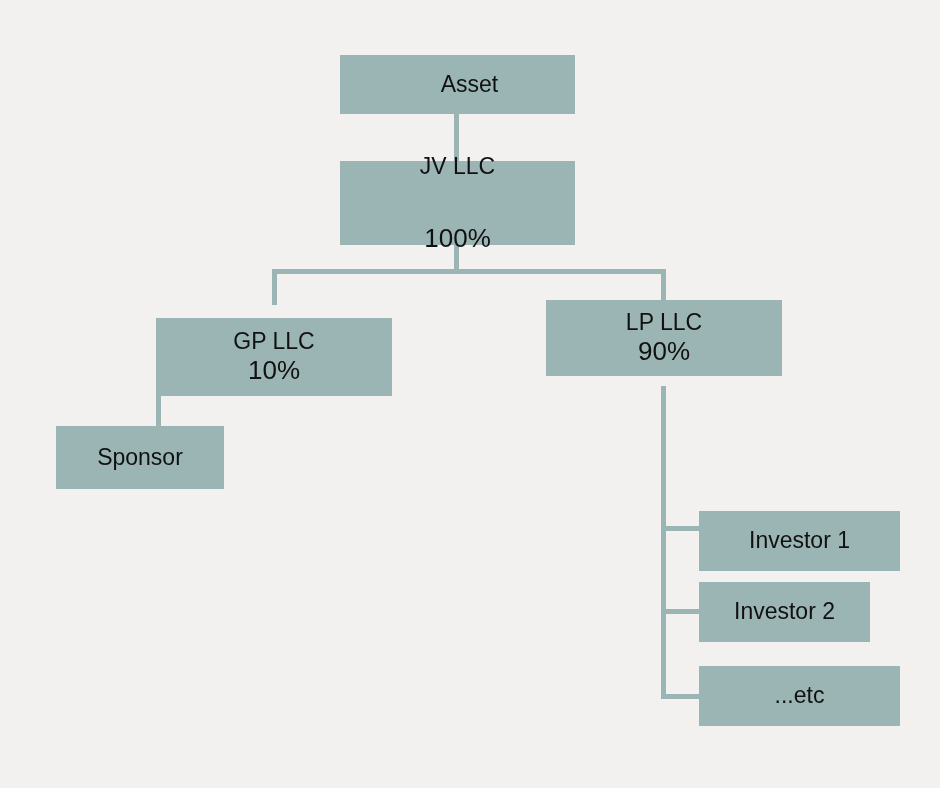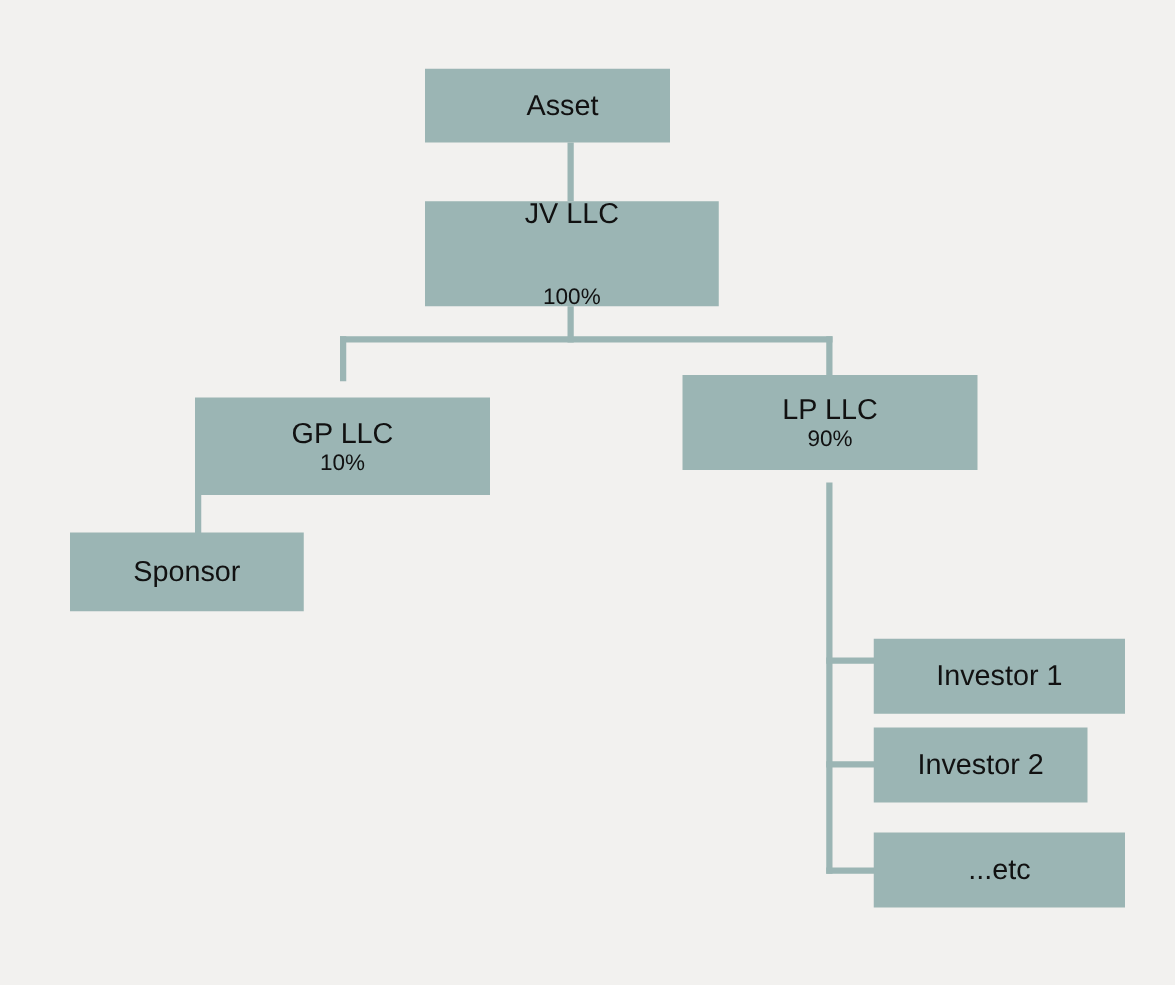--- a/index.html
+++ b/index.html
@@ -28,21 +28,21 @@
     color: #111111;
     line-height: 1.18;
     box-sizing: border-box;
     z-index: 2;
   }
   .node .node-title {
     font-size: 23px;
     white-space: nowrap;
   }
   .node .node-pct {
-    font-size: 18px;
+    font-size: 26px;
     white-space: nowrap;
   }
   .connector {
     position: absolute;
     background: #9bb5b4;
     z-index: 1;
   }
 </style>
 </head>
 <body>
@@ -62,40 +62,40 @@
   <div class="connector" style="left:156px; top:386px; width:5px; height:42px;"></div>
 
   <div class="connector" style="left:661px; top:386px; width:5px; height:313px;"></div>
 
   <div class="connector" style="left:661px; top:526px; width:40px; height:5px;"></div>
 
   <div class="connector" style="left:661px; top:609px; width:40px; height:5px;"></div>
 
   <div class="connector" style="left:661px; top:694px; width:40px; height:5px;"></div>
 
-  <div class="node" style="left:340px; top:55px; width:196px; height:59px;padding-left:24px;">
+  <div class="node" style="left:340px; top:55px; width:235px; height:59px;padding-left:24px;">
     <span class="node-title">Asset</span>
   </div>
 
   <div class="node" style="left:340px; top:161px; width:235px; height:84px;gap:43px;">
     <span class="node-title">JV LLC</span>
     <span class="node-pct">100%</span>
   </div>
 
   <div class="node" style="left:156px; top:318px; width:236px; height:78px;">
     <span class="node-title">GP LLC</span>
     <span class="node-pct">10%</span>
   </div>
 
   <div class="node" style="left:546px; top:300px; width:236px; height:76px;">
     <span class="node-title">LP LLC</span>
     <span class="node-pct">90%</span>
   </div>
 
-  <div class="node" style="left:56px; top:426px; width:187px; height:63px;">
+  <div class="node" style="left:56px; top:426px; width:168px; height:63px;">
     <span class="node-title">Sponsor</span>
   </div>
 
   <div class="node" style="left:699px; top:499px; width:201px; height:60px;margin-top:12px;">
     <span class="node-title">Investor 1</span>
   </div>
 
   <div class="node" style="left:699px; top:582px; width:171px; height:60px;">
     <span class="node-title">Investor 2</span>
   </div>

